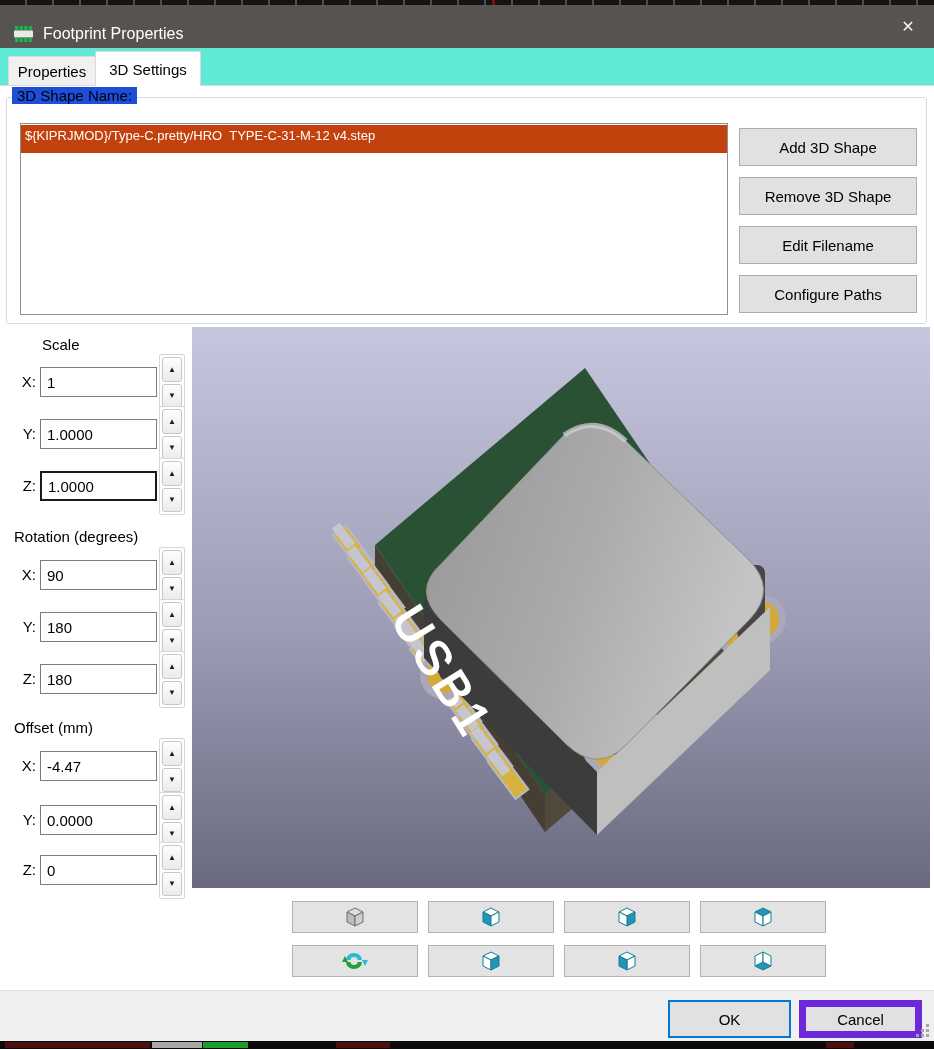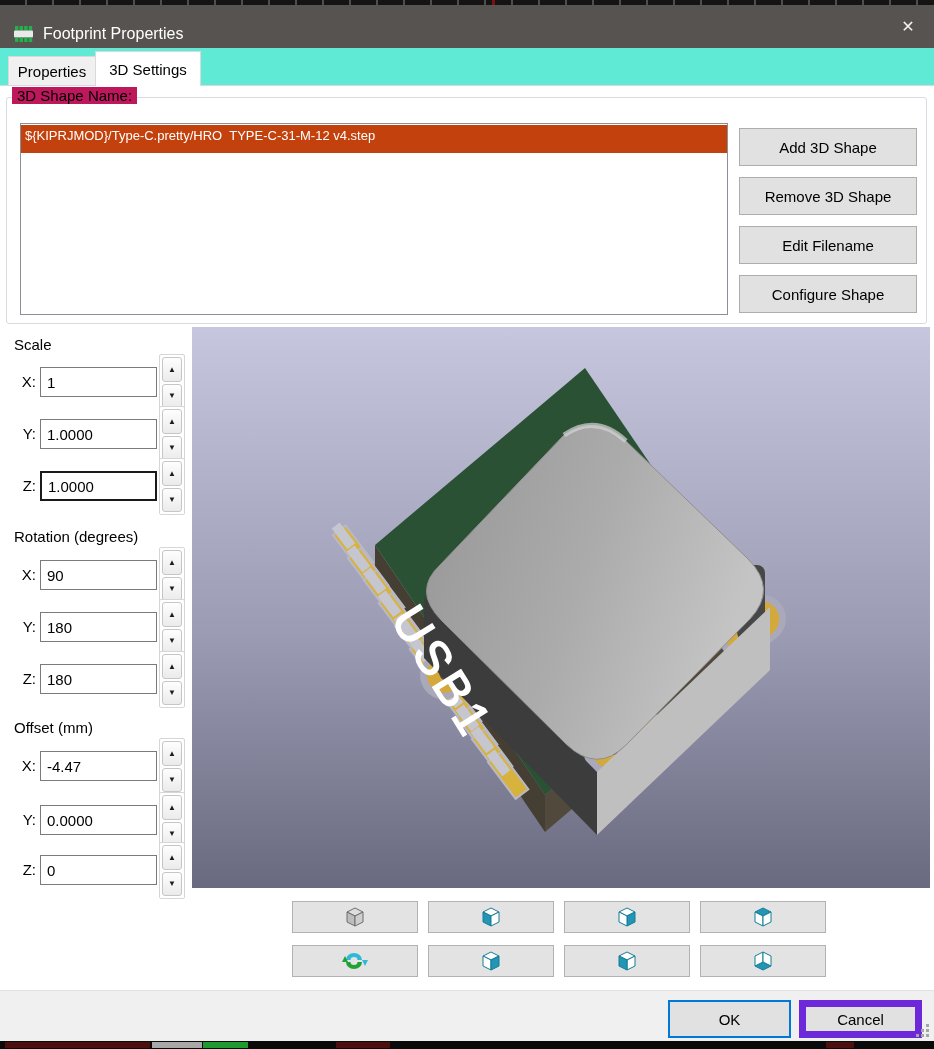--- a/index.html
+++ b/index.html
@@ -31,21 +31,21 @@
   .tab{position:absolute;box-sizing:border-box;font-size:15px;display:flex;align-items:center;justify-content:center;}
   .tab-inactive{left:8px;top:8px;width:88px;height:29px;background:#f0f0f0;
     border:1px solid #d9d9d9;border-bottom:none;}
   .tab-active{left:95px;top:3px;width:106px;height:35px;background:#ffffff;
     border:1px solid #d9d9d9;border-bottom:none;z-index:2;text-align:center;}
   .page{position:absolute;left:0;top:85px;width:934px;height:905px;background:#ffffff;border-top:1px solid #d9d9d9;box-sizing:border-box;}
 
   
   .groupbox{position:absolute;left:6px;top:97px;width:921px;height:227px;
     border:1px solid #d8dbe0;border-radius:3px;box-sizing:border-box;}
-  .group-label{position:absolute;left:12px;top:87px;background:#be185d;padding:0 5px;font-size:15px;}
+  .group-label{position:absolute;left:12px;top:87px;background:#1d4ed8;padding:0 5px;font-size:15px;}
   .listbox{position:absolute;left:20px;top:123px;width:708px;height:192px;background:#fff;
     border:1px solid #8a8f98;box-sizing:border-box;padding-top:1px;}
   .list-item-selected{height:28px;line-height:22px;background:#c2410c;color:#fff;
     font-size:13px;padding-left:4px;white-space:pre;overflow:hidden;}
   .wbtn{position:absolute;left:739px;width:178px;height:38px;background:#e1e1e1;
     border:1px solid #adadad;font-family:"Liberation Sans",sans-serif;font-size:15px;color:#000;}
 
   
   .leftcol{position:absolute;left:0;top:330px;width:190px;height:560px;}
   .sec-label{position:absolute;left:14px;font-size:15px;}
@@ -109,24 +109,24 @@
 <div class="page"></div>
 
 <div class="groupbox"></div>
 <div class="group-label">3D Shape Name:</div>
 <div class="listbox">
   <div class="list-item-selected">${KIPRJMOD}/Type-C.pretty/HRO  TYPE-C-31-M-12 v4.step</div>
 </div>
 <button class="wbtn" style="top:128px;">Add 3D Shape</button>
 <button class="wbtn" style="top:177px;">Remove 3D Shape</button>
 <button class="wbtn" style="top:226px;">Edit Filename</button>
-<button class="wbtn" style="top:275px;">Configure Shape</button>
+<button class="wbtn" style="top:275px;">Configure Paths</button>
 
 <div class="leftcol">
-  <div class="sec-label" style="top:6px;">Scale</div>
+  <div class="sec-label" style="top:6px;margin-left:28px;">Scale</div>
 
   <div class="trow" style="top:37px;">
     <span class="axl">X:</span>
     <input class="field" value="1" style="">
     <div class="spin">
       <div class="sbtn">▲</div>
       <div class="sbtn">▼</div>
     </div>
   </div>
   <div class="trow" style="top:89px;">

